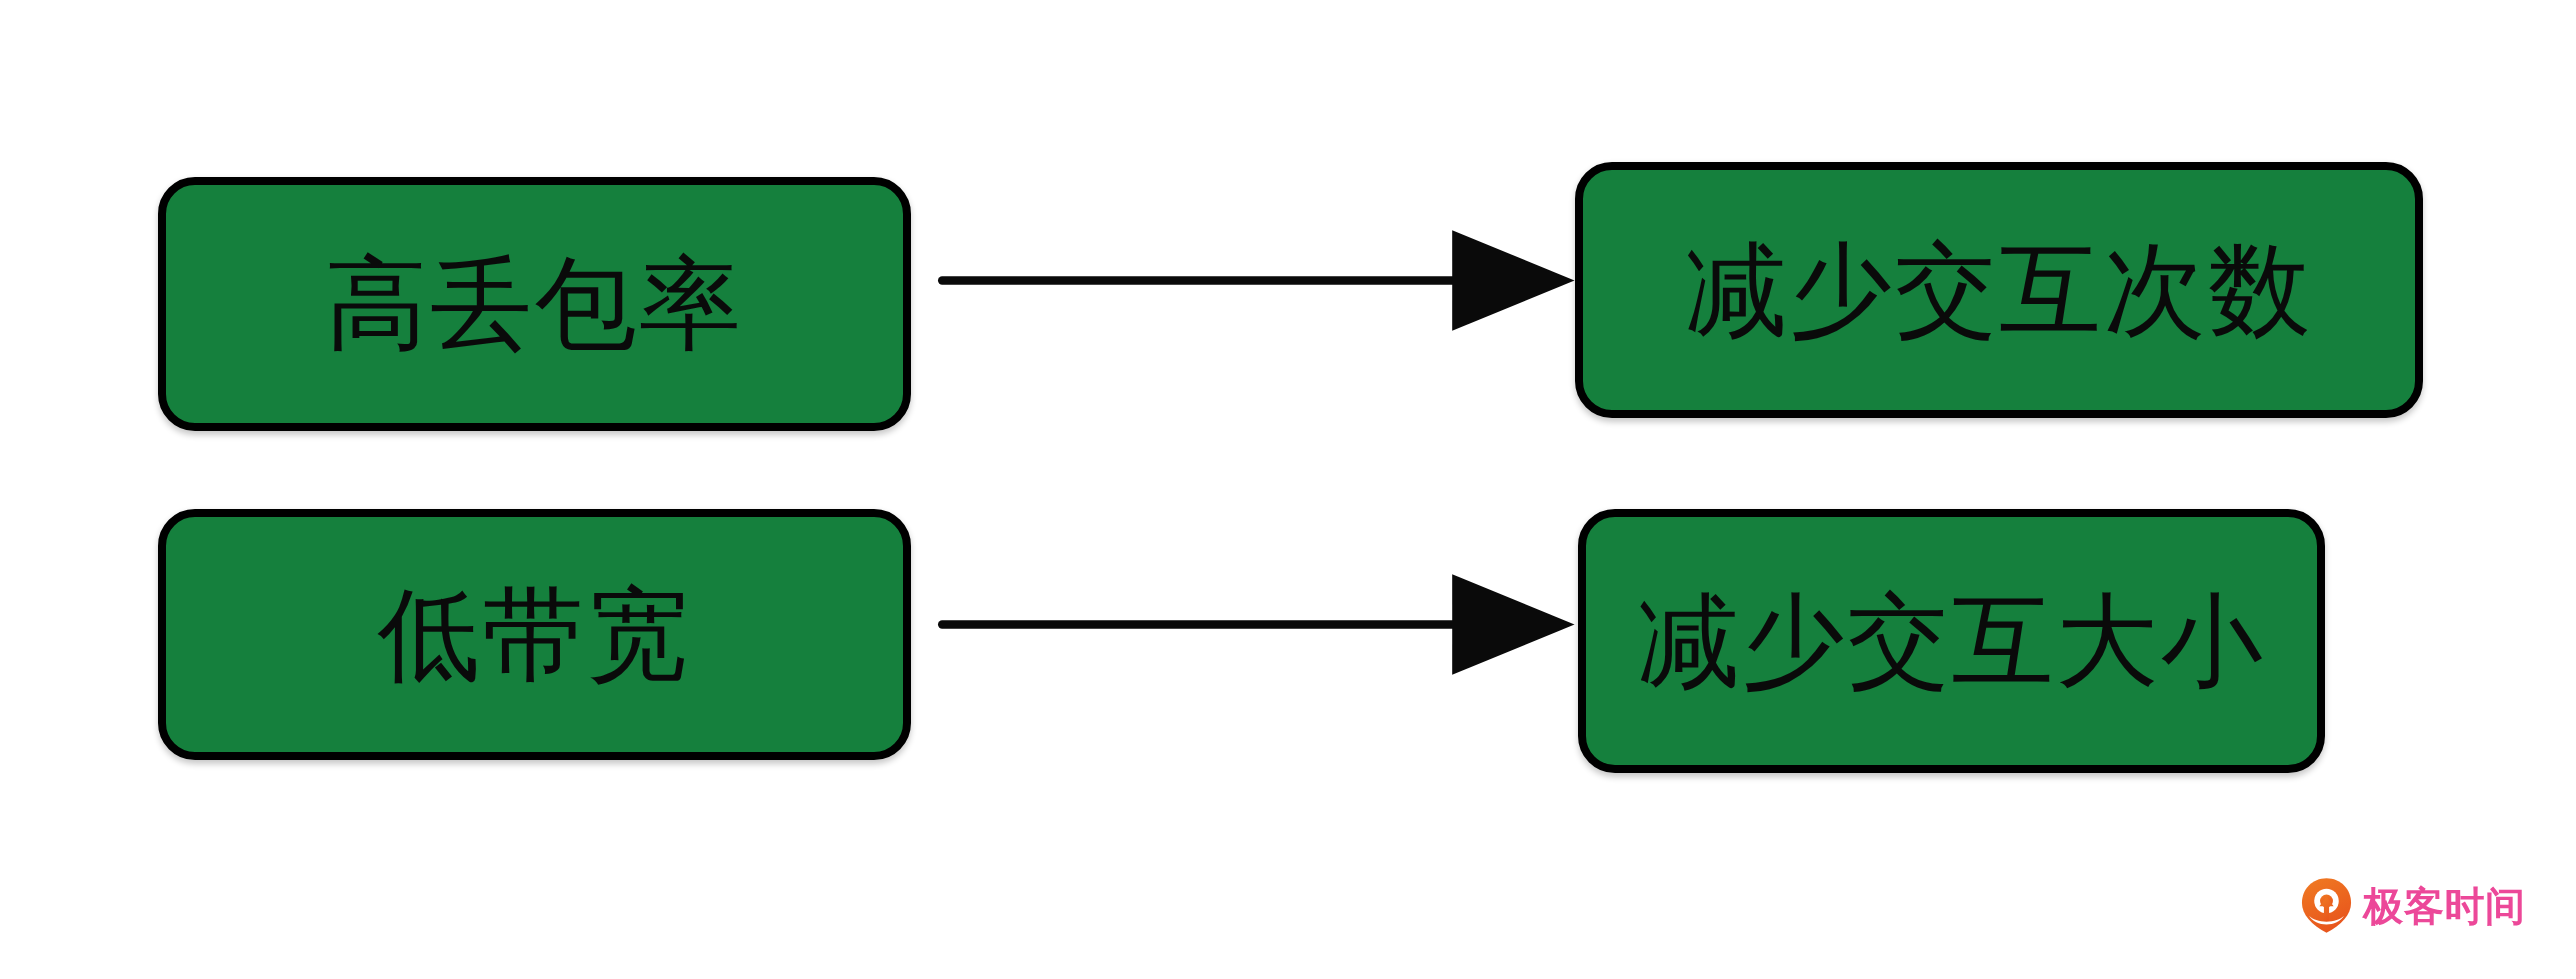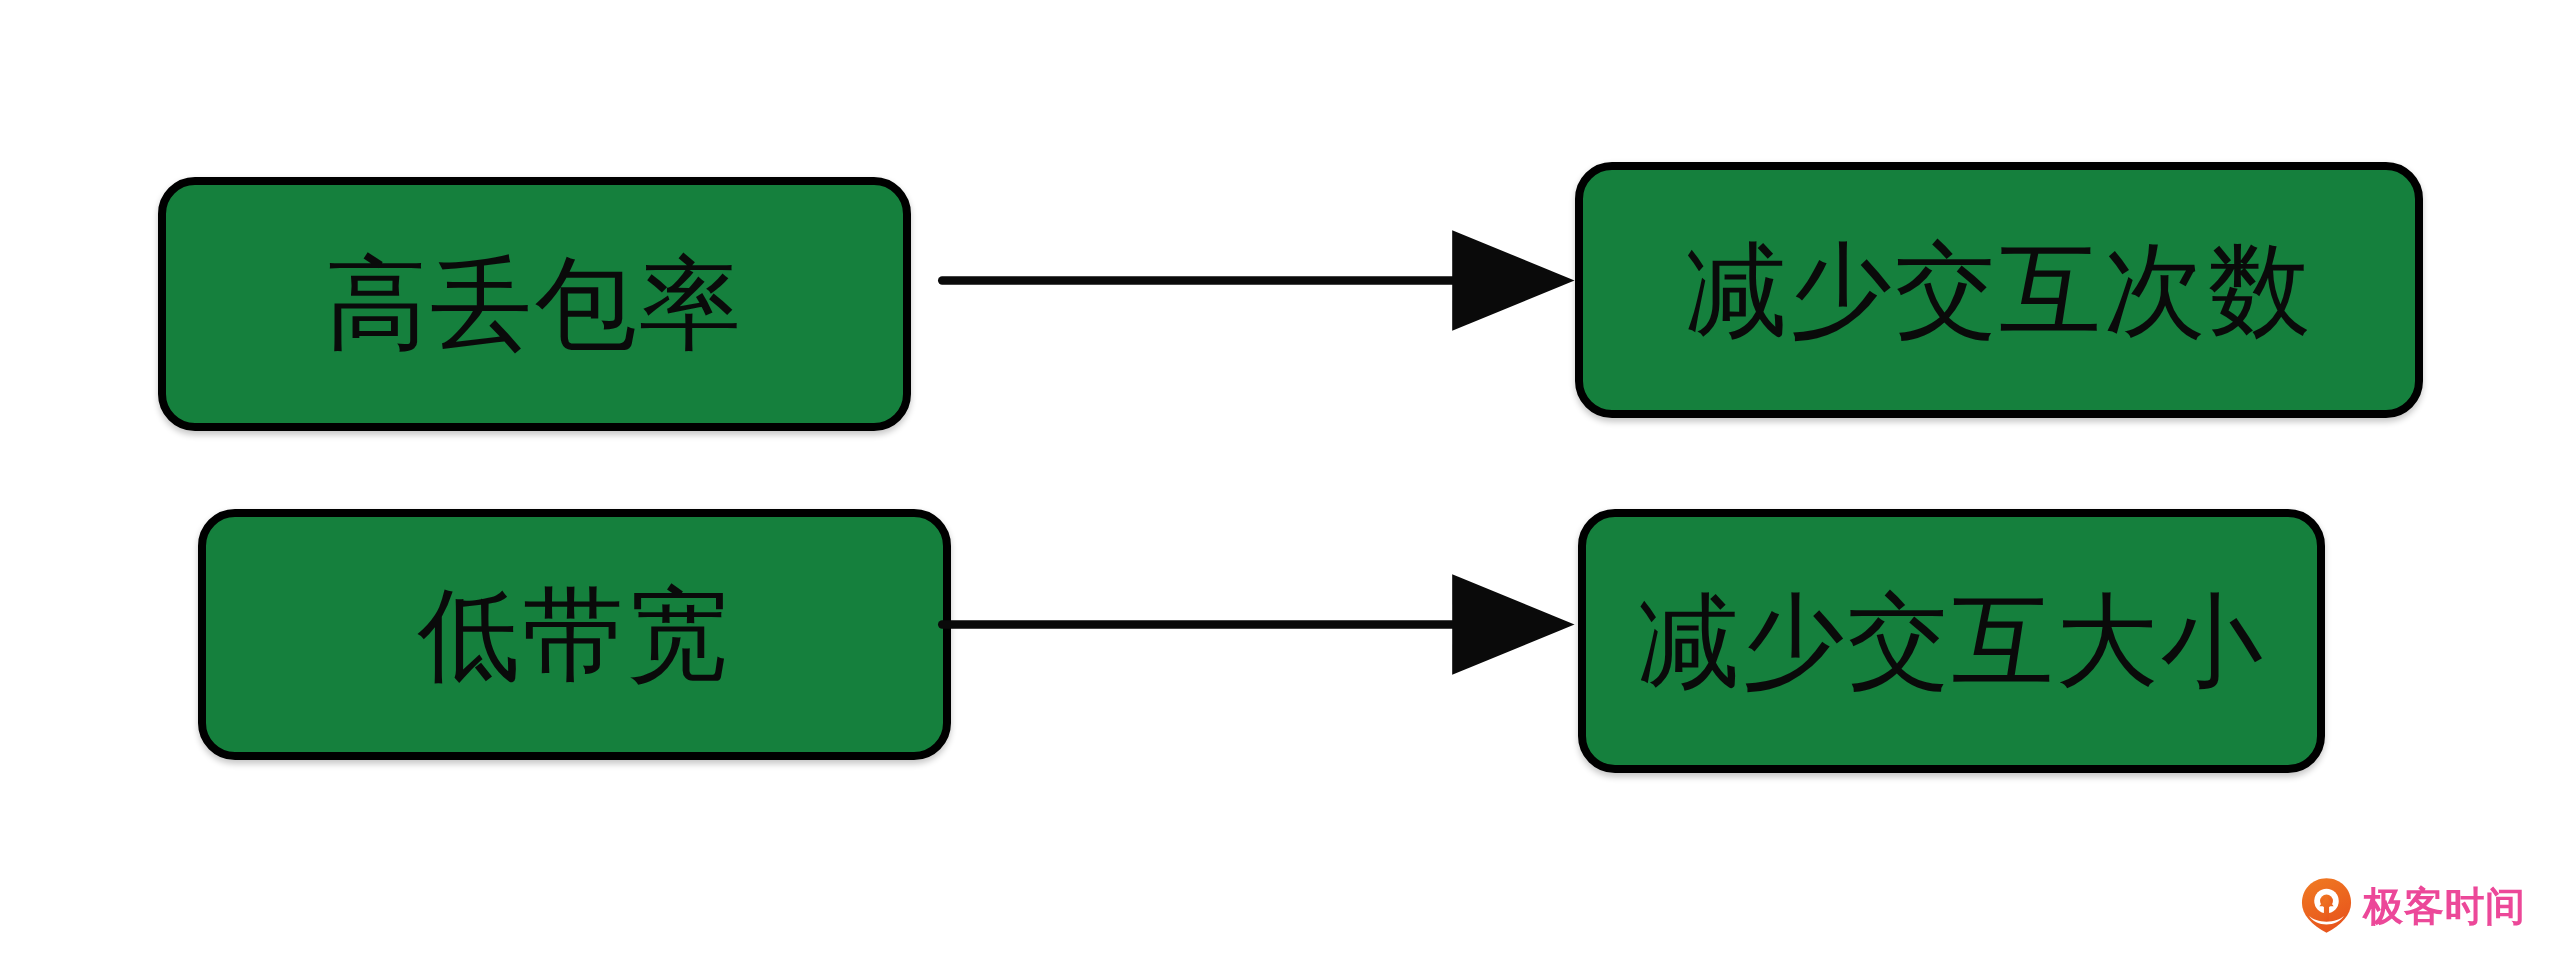--- a/index.html
+++ b/index.html
@@ -37,21 +37,21 @@
     font-size: 102px;
     line-height: 1;
     font-weight: 400;
     color: #0a0a0a;
     letter-spacing: 2.6px;
     white-space: nowrap;
     user-select: none;
   }
 
   #node-high-loss   { left: 158px;  top: 177px;  width: 753px; height: 254px; }
-  #node-low-bw      { left: 158px;  top: 509px;  width: 753px; height: 251px; margin-left: 40px; }
+  #node-low-bw      { left: 158px;  top: 509px;  width: 753px; height: 251px; }
   #node-less-count  { left: 1575px; top: 162px;  width: 848px; height: 256px; }
   #node-less-size   { left: 1578px; top: 509px;  width: 747px; height: 264px; }
 
   
   .arrow {
     position: absolute;
     height: 129px;
   }
   #arrow-top    { left: 937px; top: 216px; width: 644px; }
   #arrow-bottom { left: 937px; top: 560px; width: 644px; }

